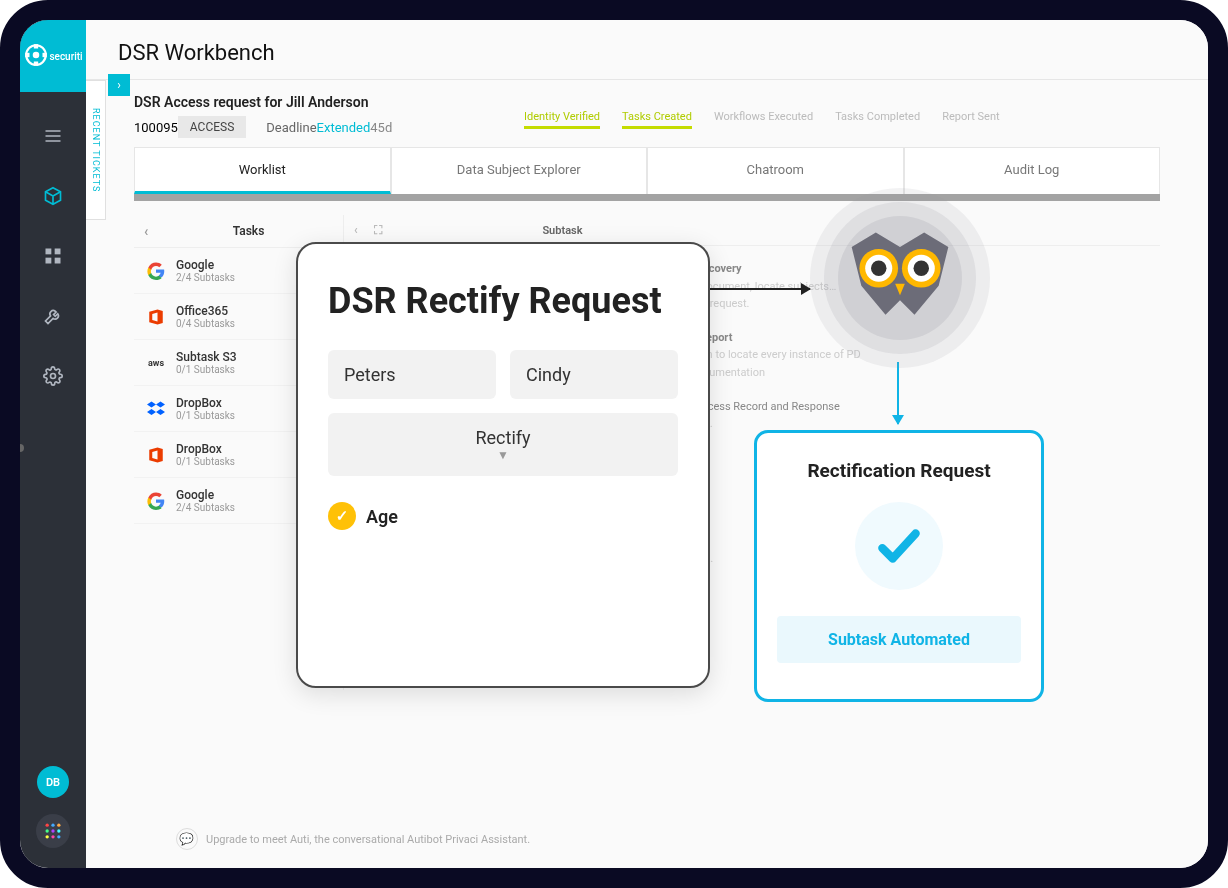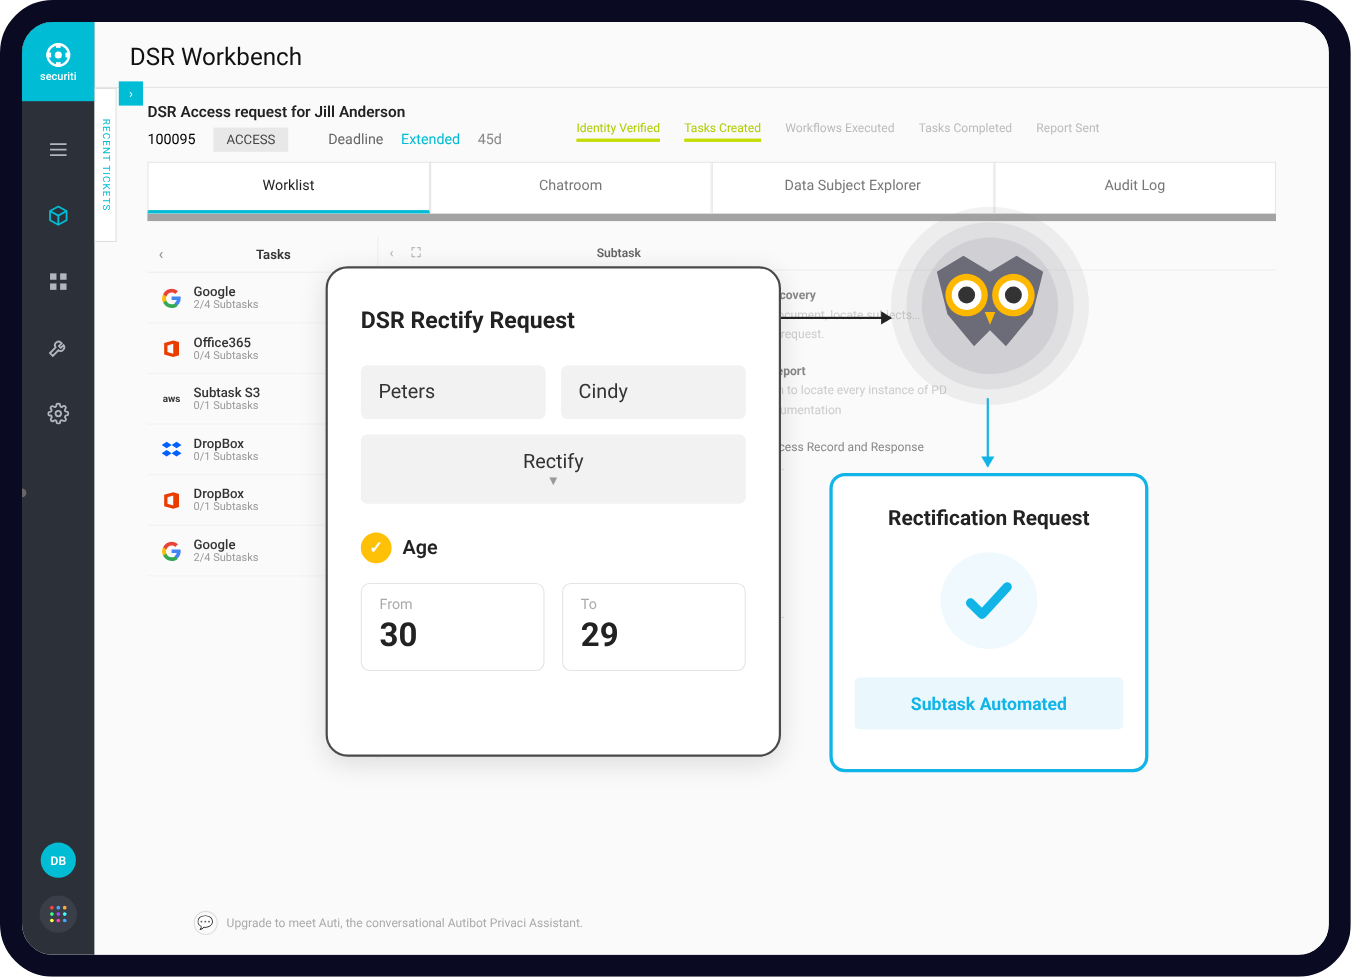--- a/index.html
+++ b/index.html
@@ -5,37 +5,37 @@
 * { box-sizing: border-box; margin: 0; padding: 0; font-family: -apple-system, BlinkMacSystemFont, "Segoe UI", Roboto, sans-serif; }
 body { background: #fff; width: 1228px; height: 888px; position: relative; }
 
 .device-frame { position: absolute; top: 0; left: 0; width: 1228px; height: 888px; border: 20px solid #0a0a23; border-radius: 48px; background: #f5f5f7; overflow: hidden; }
 
 .home-indicator { position: absolute; top: 50%; left: -4px; width: 8px; height: 8px; background: #666; border-radius: 50%; z-index: 100; }
 
 .app { display: flex; width: 100%; height: 100%; }
 
 .sidebar { width: 66px; background: #2c3038; display: flex; flex-direction: column; align-items: center; padding-top: 0; }
-.logo-wrap { width: 66px; height: 72px; background: #00bcd4; display: flex; flex-direction: column; align-items: center; justify-content: center; color: #fff; font-size: 10px; font-weight: 500; text-align: center; }
+.logo-wrap { width: 66px; height: 72px; background: #00bcd4; display: flex; flex-direction: row; align-items: center; justify-content: center; color: #fff; font-size: 10px; font-weight: 500; text-align: center; }
 .logo-svg { width: 26px; height: 26px; margin-bottom: 2px; }
 .side-icon { width: 32px; height: 32px; margin-top: 28px; display: flex; align-items: center; justify-content: center; color: #b0b6c0; cursor: pointer; }
 .side-icon svg { width: 20px; height: 20px; }
 .badge-circle { width: 32px; height: 32px; border-radius: 50%; background: #00bcd4; color: #fff; font-size: 11px; font-weight: 600; display: flex; align-items: center; justify-content: center; margin-top: auto; cursor: pointer; }
 .apps-icon { margin: 16px 0 20px 0; width: 34px; height: 34px; border-radius: 50%; background: #3a3e48; display: flex; align-items: center; justify-content: center; cursor: pointer; }
 
 .main { flex: 1; background: #fafafa; position: relative; overflow: hidden; }
 .header { padding: 20px 32px 14px 32px; border-bottom: 1px solid #e6e6e6; }
 .page-title { font-size: 22px; font-weight: 400; color: #111; }
 
 .recent-tab { position: absolute; left: 0; top: 0; width: 20px; height: 140px; background: #fff; border: 1px solid #e0e0e0; border-left: none; writing-mode: vertical-rl; text-orientation: mixed; font-size: 9px; color: #00bcd4; display: flex; align-items: center; justify-content: center; letter-spacing: 1px; }
 .recent-toggle { position: absolute; left: 22px; top: -6px; width: 22px; height: 22px; background: #00bcd4; color: #fff; display: flex; align-items: center; justify-content: center; font-size: 12px; cursor: pointer; }
 
 .request-bar { padding: 14px 24px 10px 48px; }
 .request-title { font-size: 14px; font-weight: 600; color: #222; margin-bottom: 6px; }
-.request-meta { display: flex; align-items: center; gap: 16px; font-size: 13px; }
+.request-meta { display: flex; align-items: center; gap: 0; font-size: 13px; }
 .access-pill { background: #e8e8e8; padding: 4px 12px; color: #444; font-size: 12px; }
 .deadline-label { color: #666; margin-left: 20px; }
 .deadline-val { color: #00bcd4; }
 .deadline-days { color: #888; }
 
 .progress-steps { display: flex; gap: 22px; font-size: 11px; margin-top: -28px; margin-left: 390px; }
 .step-item { color: #bbb; position: relative; padding-bottom: 6px; }
 .step-item.done { color: #b0cc00; }
 .step-item.done::after { content: ''; position: absolute; bottom: 0; left: 0; right: 0; height: 3px; background: #c4dc00; }
 
@@ -61,21 +61,21 @@
 .faded-list { padding: 14px 18px; color: #ccc; font-size: 11px; line-height: 1.6; }
 
 .pager { position: absolute; bottom: 62px; left: 340px; font-size: 11px; color: #999; display: flex; align-items: center; gap: 18px; }
 .pager .arrow { cursor: pointer; font-size: 14px; }
 
 .upgrade-bar { position: absolute; bottom: 18px; left: 90px; font-size: 11px; color: #aaa; display: flex; align-items: center; gap: 8px; }
 .upgrade-bar .bubble { width: 22px; height: 22px; border: 1px solid #ddd; border-radius: 50%; display: flex; align-items: center; justify-content: center; font-size: 12px; }
 
 
 .rectify-card { position: absolute; top: 222px; left: 276px; width: 414px; height: 446px; background: #fff; border: 2px solid #4a4a4a; border-radius: 20px; padding: 36px 30px; box-shadow: 0 6px 24px rgba(0,0,0,0.12); z-index: 40; }
-.rectify-title { font-size: 21px; font-weight: 700; color: #222; margin-bottom: 28px; }
+.rectify-title { font-size: 36px; font-weight: 700; color: #222; margin-bottom: 28px; }
 .name-row { display: flex; gap: 14px; margin-bottom: 14px; }
 .field-box { flex: 1; background: #f2f2f2; border-radius: 6px; padding: 14px 16px; font-size: 18px; color: #333; }
 .select-box { background: #f2f2f2; border-radius: 6px; padding: 14px 16px; font-size: 18px; color: #333; display: flex; align-items: center; justify-content: space-between; cursor: pointer; margin-bottom: 26px; flex-direction: column; }
 .select-box .chev { color: #999; font-size: 12px; }
 .age-row { display: flex; align-items: center; gap: 10px; margin-bottom: 18px; }
 .check-circle { width: 28px; height: 28px; border-radius: 50%; background: #ffc107; display: flex; align-items: center; justify-content: center; color: #fff; font-size: 15px; font-weight: bold; }
 .age-label { font-size: 18px; font-weight: 600; color: #222; }
 .range-row { display: flex; gap: 16px; }
 .range-box { flex: 1; border: 1px solid #e4e4e4; border-radius: 8px; padding: 12px 16px 14px 16px; }
 .range-box .lbl { font-size: 13px; color: #aaa; margin-bottom: 2px; }
@@ -195,22 +195,22 @@
         <span class="step-item done">Identity Verified</span>
         <span class="step-item done">Tasks Created</span>
         <span class="step-item">Workflows Executed</span>
         <span class="step-item">Tasks Completed</span>
         <span class="step-item">Report Sent</span>
       </div>
     </div>
 
     <div class="tabs-row">
       <div class="tab active">Worklist</div>
+      <div class="tab">Data Subject Explorer</div>
       <div class="tab">Chatroom</div>
-      <div class="tab">Data Subject Explorer</div>
       <div class="tab">Audit Log</div>
     </div>
 
     <div class="worklist">
       <div class="task-col">
         <div class="task-head">
           <span class="back">‹</span>
           <span class="label">Tasks</span>
         </div>
         <div class="task-item">
@@ -336,30 +336,20 @@
     <div class="field-box">Cindy</div>
   </div>
   <div class="select-box">
     <span>Rectify</span>
     <span class="chev">▼</span>
   </div>
   <div class="age-row">
     <span class="check-circle">✓</span>
     <span class="age-label">Age</span>
   </div>
-  <div class="range-row">
-    <div class="range-box">
-      <div class="lbl">From</div>
-      <div class="val">30</div>
-    </div>
-    <div class="range-box">
-      <div class="lbl">To</div>
-      <div class="val">29</div>
-    </div>
-  </div>
 </div>
 
 <div class="flow-arrow"></div>
 
 <div class="owl-wrap">
   <div class="owl-ring r1"></div>
       <div class="owl-ring r2"></div>
       <div class="owl-ring r3"></div>
   <svg class="owl-svg" viewBox="0 0 120 100">
     <path d="M10 20 L35 5 L60 20 L85 5 L110 20 L100 60 L75 90 L60 75 L45 90 L20 60 Z" fill="#6c6c78"></path>

